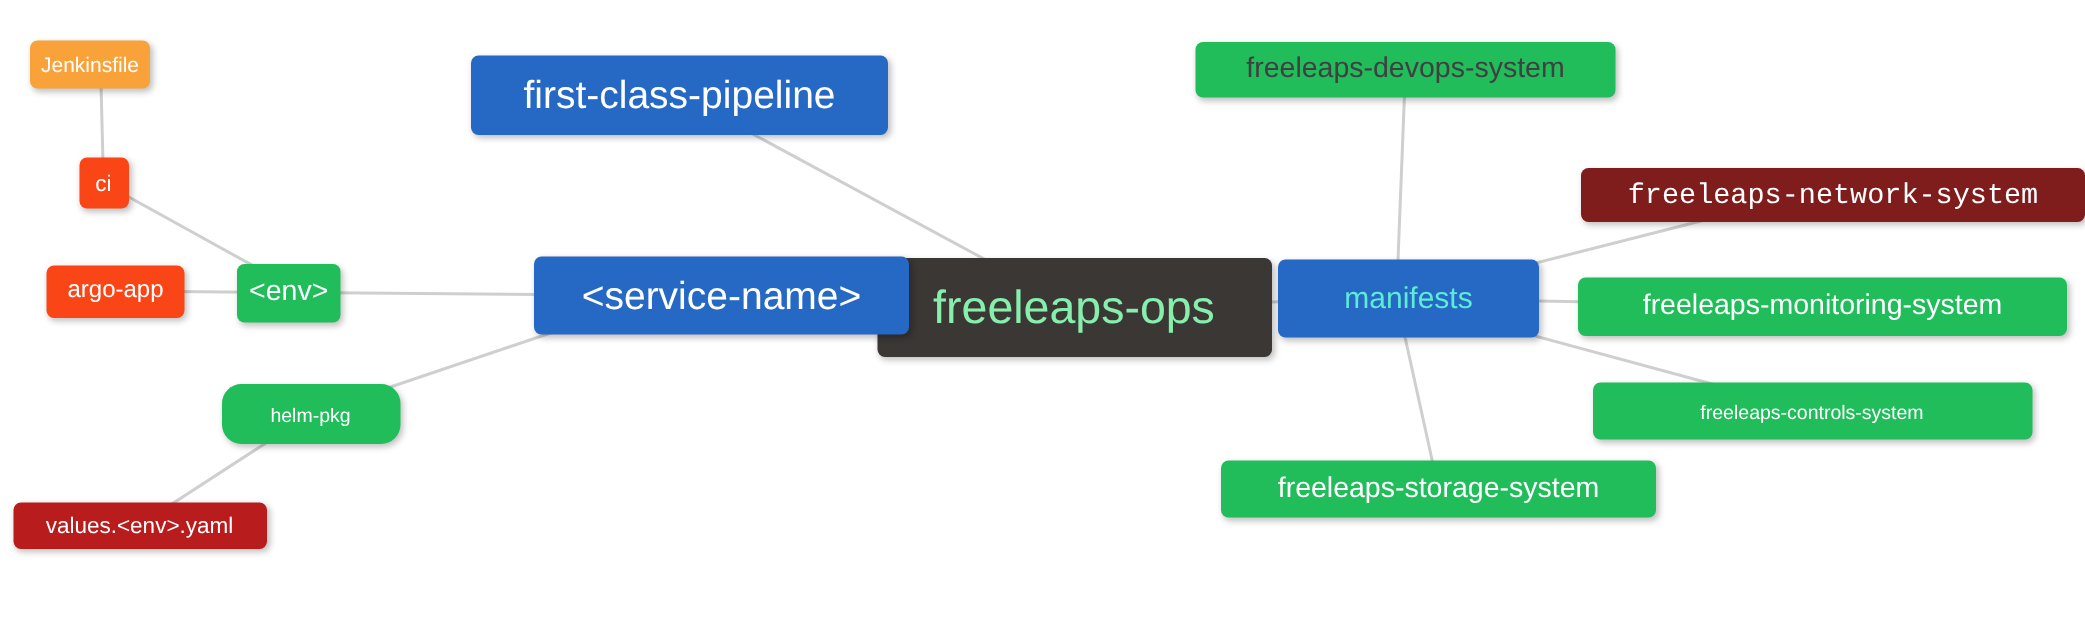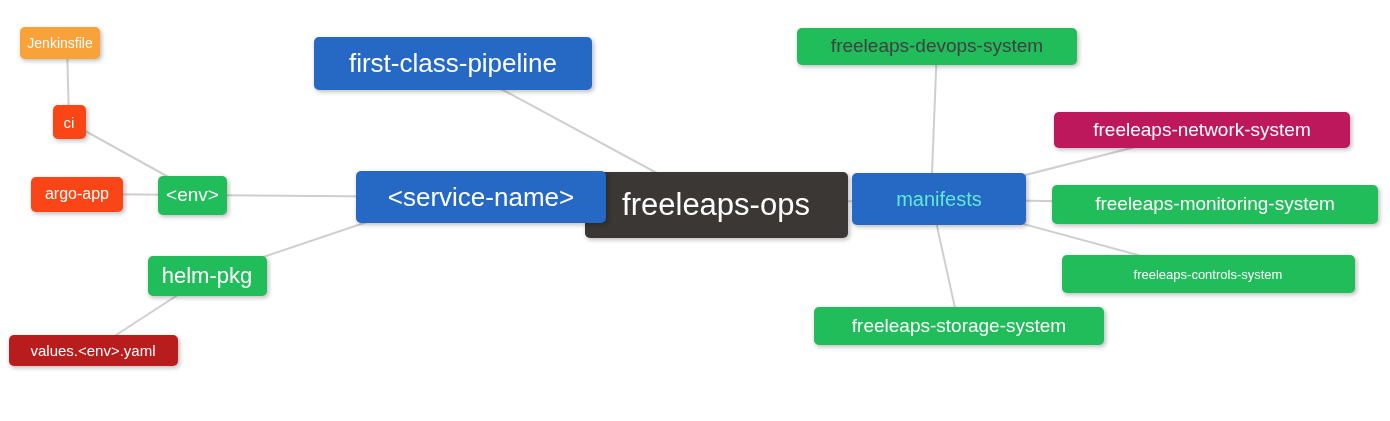--- a/index.html
+++ b/index.html
@@ -50,29 +50,29 @@
       <line x1="441" y1="197" x2="716" y2="205" stroke="#cfcfcf" stroke-width="2"></line>
       <line x1="453" y1="63" x2="716" y2="205" stroke="#cfcfcf" stroke-width="2"></line>
       <line x1="931" y1="199" x2="716" y2="205" stroke="#cfcfcf" stroke-width="2"></line>
       <line x1="937" y1="46" x2="931" y2="199" stroke="#cfcfcf" stroke-width="2"></line>
       <line x1="1202" y1="130" x2="931" y2="199" stroke="#cfcfcf" stroke-width="2"></line>
       <line x1="1215" y1="204" x2="931" y2="199" stroke="#cfcfcf" stroke-width="2"></line>
       <line x1="1208" y1="274" x2="931" y2="199" stroke="#cfcfcf" stroke-width="2"></line>
       <line x1="959" y1="326" x2="931" y2="199" stroke="#cfcfcf" stroke-width="2"></line>
     </svg>
   <div id="nodes-layer">
-      <div class="node" style="left: 584.5px; top: 172px; width: 263px; height: 66px; font-size: 31px; background: rgb(58, 55, 53); color: #ffffff;">freeleaps-ops</div>
+      <div class="node" style="left: 584.5px; top: 172px; width: 263px; height: 66px; font-size: 31px; background: rgb(58, 55, 53); color: #86efac;">freeleaps-ops</div>
       <div class="node" style="left: 314px; top: 36.5px; width: 278px; height: 53px; font-size: 26px; background: rgb(37, 105, 197); color: rgb(255, 255, 255);">first-class-pipeline</div>
       <div class="node" style="left: 316px; top: 171px; width: 250px; height: 52px; font-size: 26px; background: rgb(37, 105, 197); color: rgb(255, 255, 255); margin-left: 40px;">&lt;service-name&gt;</div>
       <div class="node" style="left: 852px; top: 173px; width: 174px; height: 52px; font-size: 20px; background: rgb(37, 105, 197); color: #5eead4;">manifests</div>
       <div class="node" style="left: 158px; top: 175.5px; width: 69px; height: 39px; font-size: 19px; background: rgb(32, 189, 90); color: rgb(255, 255, 255);">&lt;env&gt;</div>
-      <div class="node" style="left: 147.5px; top: 256px; width: 119px; height: 40px; font-size: 22px; background: rgb(32, 189, 90); color: rgb(255, 255, 255);">helm-pkg</div>
+      <div class="node" style="left: 147.5px; top: 256px; width: 119px; height: 40px; font-size: 13px; background: rgb(32, 189, 90); color: rgb(255, 255, 255); border-radius: 13px;">helm-pkg</div>
       <div class="node" style="left: 52.5px; top: 105px; width: 33px; height: 34px; font-size: 15px; background: rgb(250, 70, 22); color: rgb(255, 255, 255);">ci</div>
       <div class="node" style="left: 31px; top: 176.5px; width: 92px; height: 35px; font-size: 16px; background: rgb(250, 70, 22); color: rgb(255, 255, 255);">argo-app</div>
       <div class="node" style="left: 8.5px; top: 334.5px; width: 169px; height: 31px; font-size: 15px; background: #b91c1c; color: rgb(255, 255, 255);">values.&lt;env&gt;.yaml</div>
       <div class="node" style="left: 20px; top: 27px; width: 80px; height: 32px; font-size: 14px; background: rgb(249, 162, 58); color: rgb(255, 255, 255);">Jenkinsfile</div>
       <div class="node" style="left: 797px; top: 27.5px; width: 280px; height: 37px; font-size: 19px; background: rgb(32, 189, 90); color: #404040;">freeleaps-devops-system</div>
-      <div class="node" style="left: 1054px; top: 112px; width: 296px; height: 36px; font-size: 19px; background: #be185d; color: rgb(255, 255, 255);">freeleaps-network-system</div>
+      <div class="node" style="left: 1054px; top: 112px; width: 336px; height: 36px; font-size: 19px; background: #7f1d1d; color: rgb(255, 255, 255); font-family: Liberation Mono, monospace;">freeleaps-network-system</div>
       <div class="node" style="left: 1052px; top: 184.5px; width: 326px; height: 39px; font-size: 19px; background: rgb(32, 189, 90); color: rgb(255, 255, 255);">freeleaps-monitoring-system</div>
       <div class="node" style="left: 1061.5px; top: 255px; width: 293px; height: 38px; font-size: 13px; background: rgb(32, 189, 90); color: rgb(255, 255, 255);">freeleaps-controls-system</div>
       <div class="node" style="left: 814px; top: 307px; width: 290px; height: 38px; font-size: 19px; background: rgb(32, 189, 90); color: rgb(255, 255, 255);">freeleaps-storage-system</div>
     </div>
 </div>
 
 </body></html>

